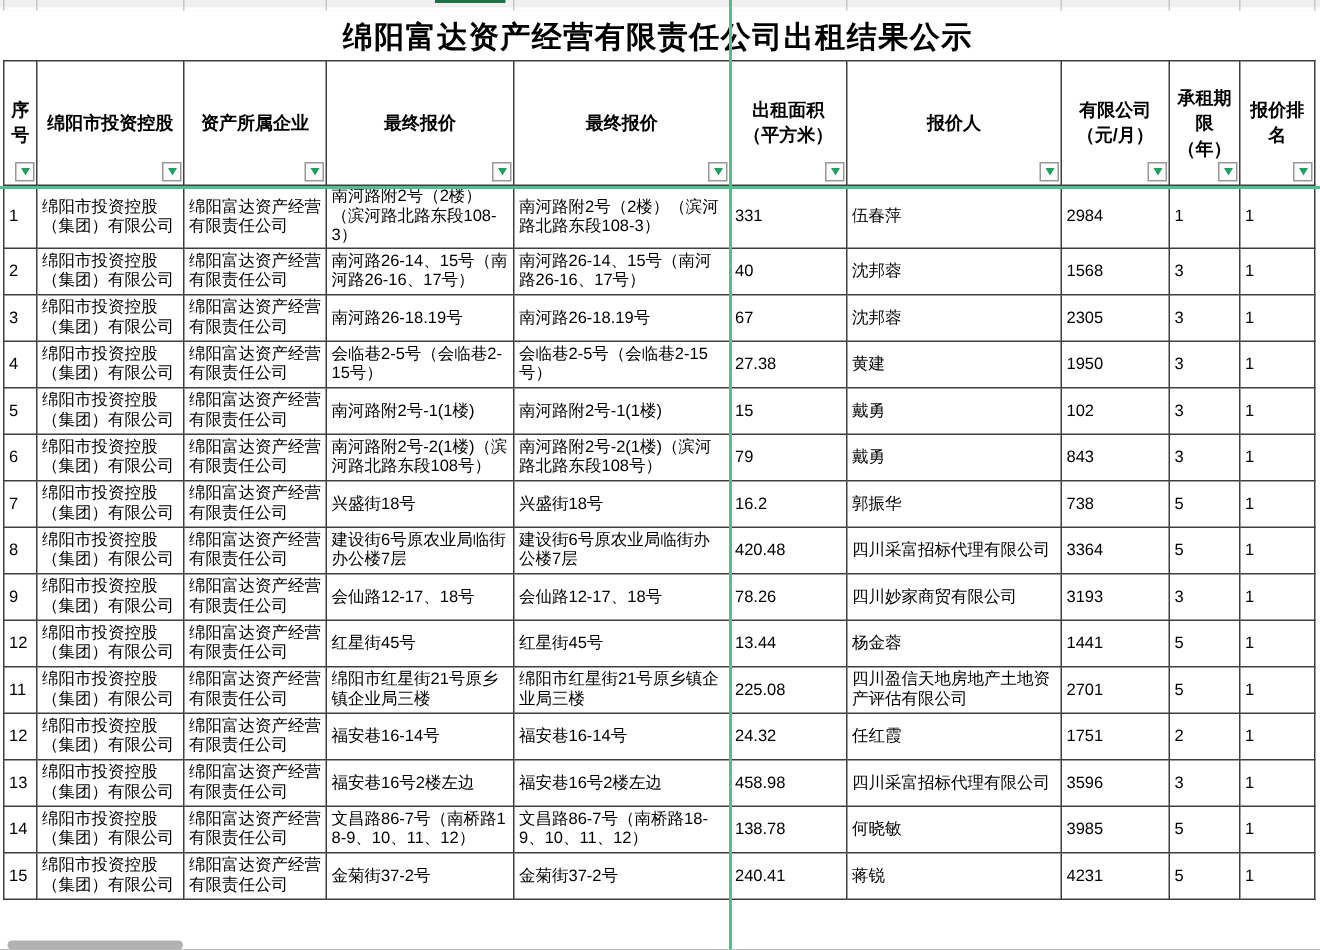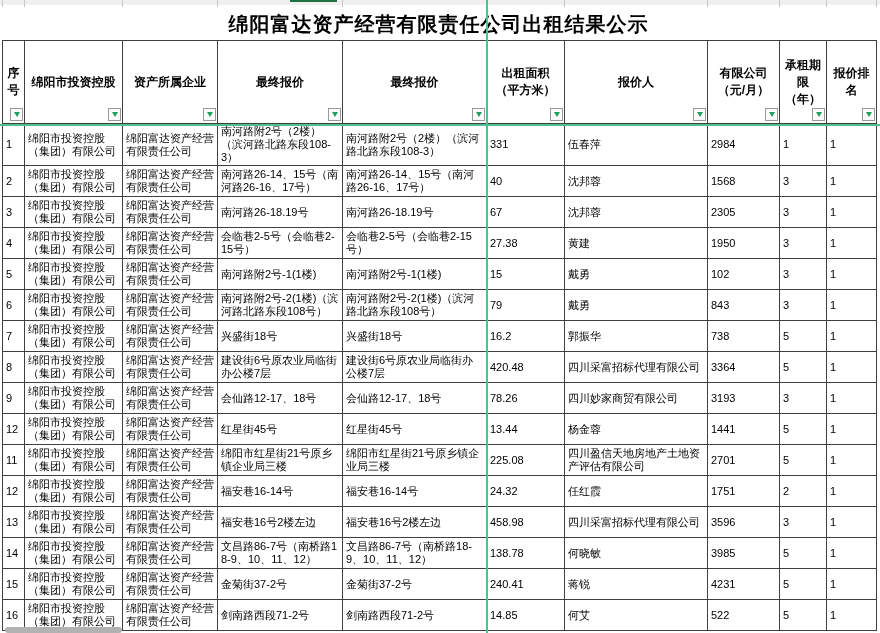--- a/index.html
+++ b/index.html
@@ -302,31 +302,19 @@
           <td class="c-group">绵阳市投资控股（集团）有限公司</td>
           <td class="c-owner">绵阳富达资产经营有限责任公司</td>
           <td class="c-name">金菊街37-2号</td>
           <td class="c-location">金菊街37-2号</td>
           <td class="c-area">240.41</td>
           <td class="c-bidder">蒋锐</td>
           <td class="c-price">4231</td>
           <td class="c-term">5</td>
           <td class="c-rank">1</td>
         </tr>
-        <tr>
-          <td class="c-seq">16</td>
-          <td class="c-group">绵阳市投资控股（集团）有限公司</td>
-          <td class="c-owner">绵阳富达资产经营有限责任公司</td>
-          <td class="c-name">剑南路西段71-2号</td>
-          <td class="c-location">剑南路西段71-2号</td>
-          <td class="c-area">14.85</td>
-          <td class="c-bidder">何艾</td>
-          <td class="c-price">522</td>
-          <td class="c-term">5</td>
-          <td class="c-rank">1</td>
-        </tr>
       </tbody>
   </table>
 
   <div class="freeze-h"></div>
   <div class="freeze-v"></div>
   <div class="scroll-thumb"></div>
 </div>
 
 </body></html>

